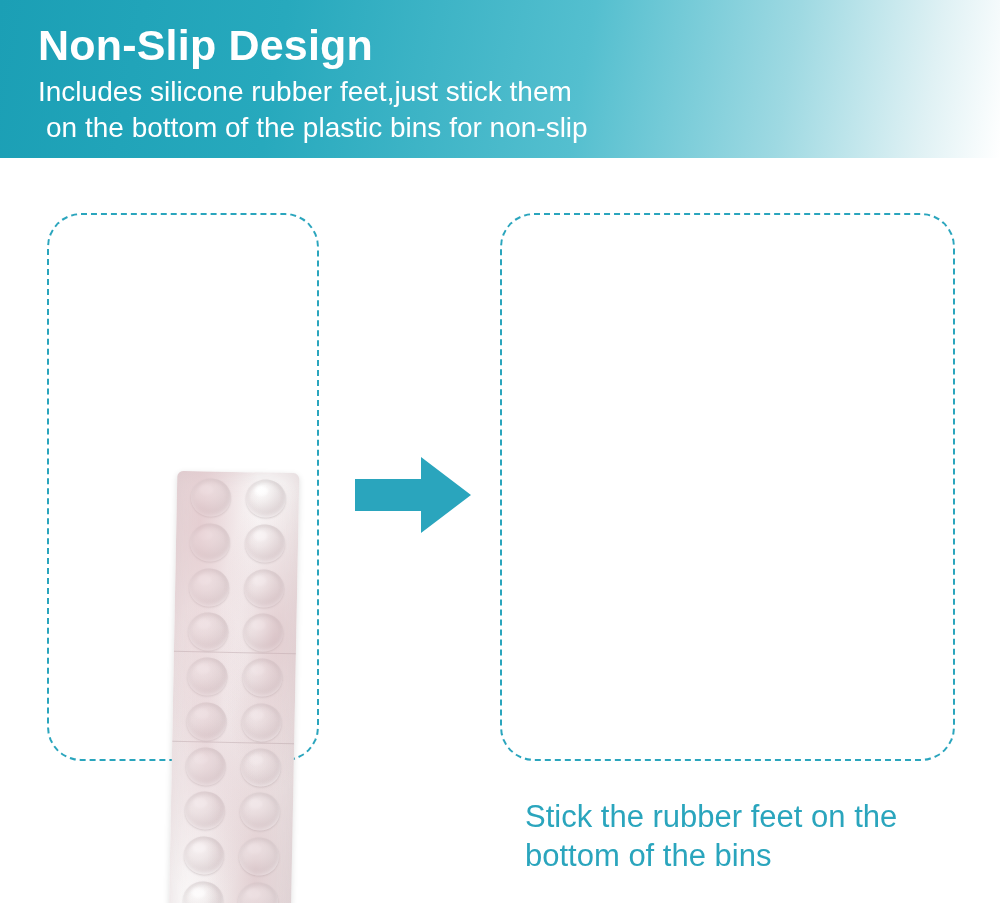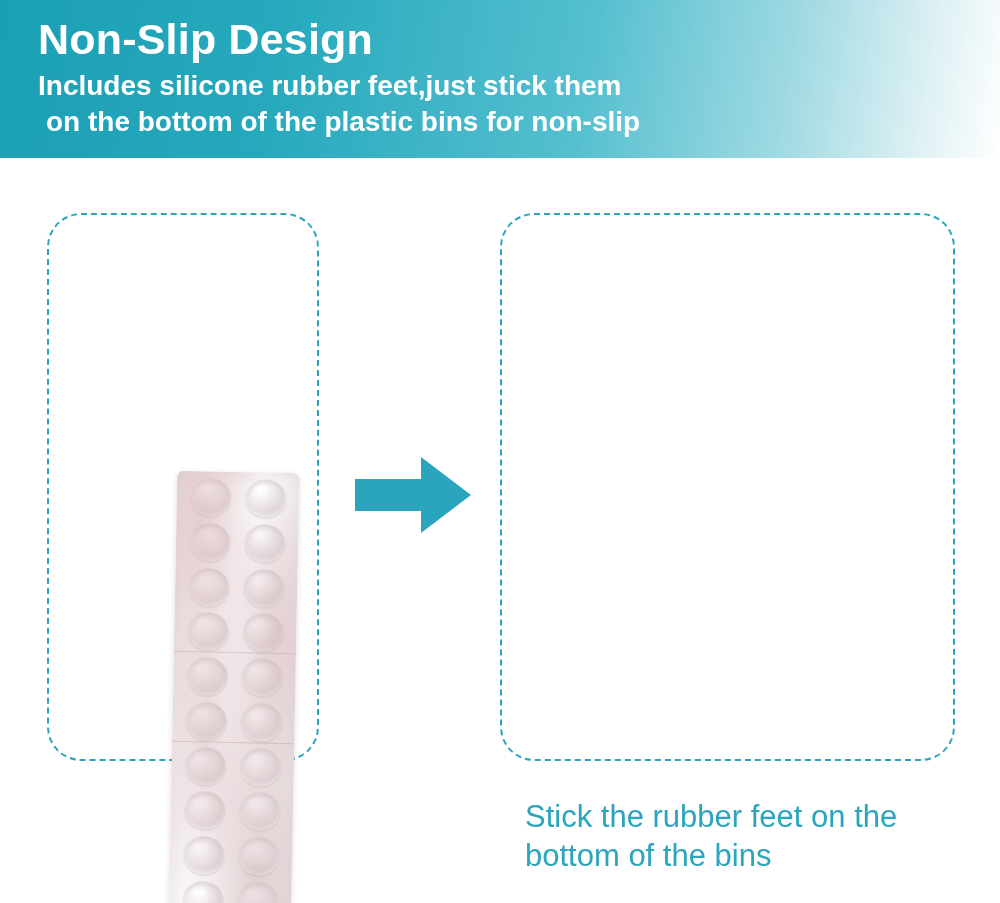--- a/index.html
+++ b/index.html
@@ -31,27 +31,27 @@
     background: linear-gradient(100deg, #1b9fb5 0%, #27a9bd 28%, #54bfcf 58%, #9ed9e2 78%, #dff1f4 92%, #ffffff 100%);
     box-sizing: border-box;
     padding: 10px 0 0 38px;
   }
   .banner-title {
     font-size: 43px;
     font-weight: bold;
     color: #ffffff;
     letter-spacing: 0.2px;
     line-height: 54px;
-    margin: 2px 0 2px 0;
+    margin: 8px 0 2px 0;
   }
   .banner-sub {
     font-size: 28px;
     color: #ffffff;
     line-height: 36px;
-    font-weight: 700;
+    font-weight: 400;
   }
   .banner-sub-line2 {
     padding-left: 8px;
   }
 
   
   .panel {
     position: absolute;
     border: 2px dashed #2aa5bd;
     border-radius: 34px;

